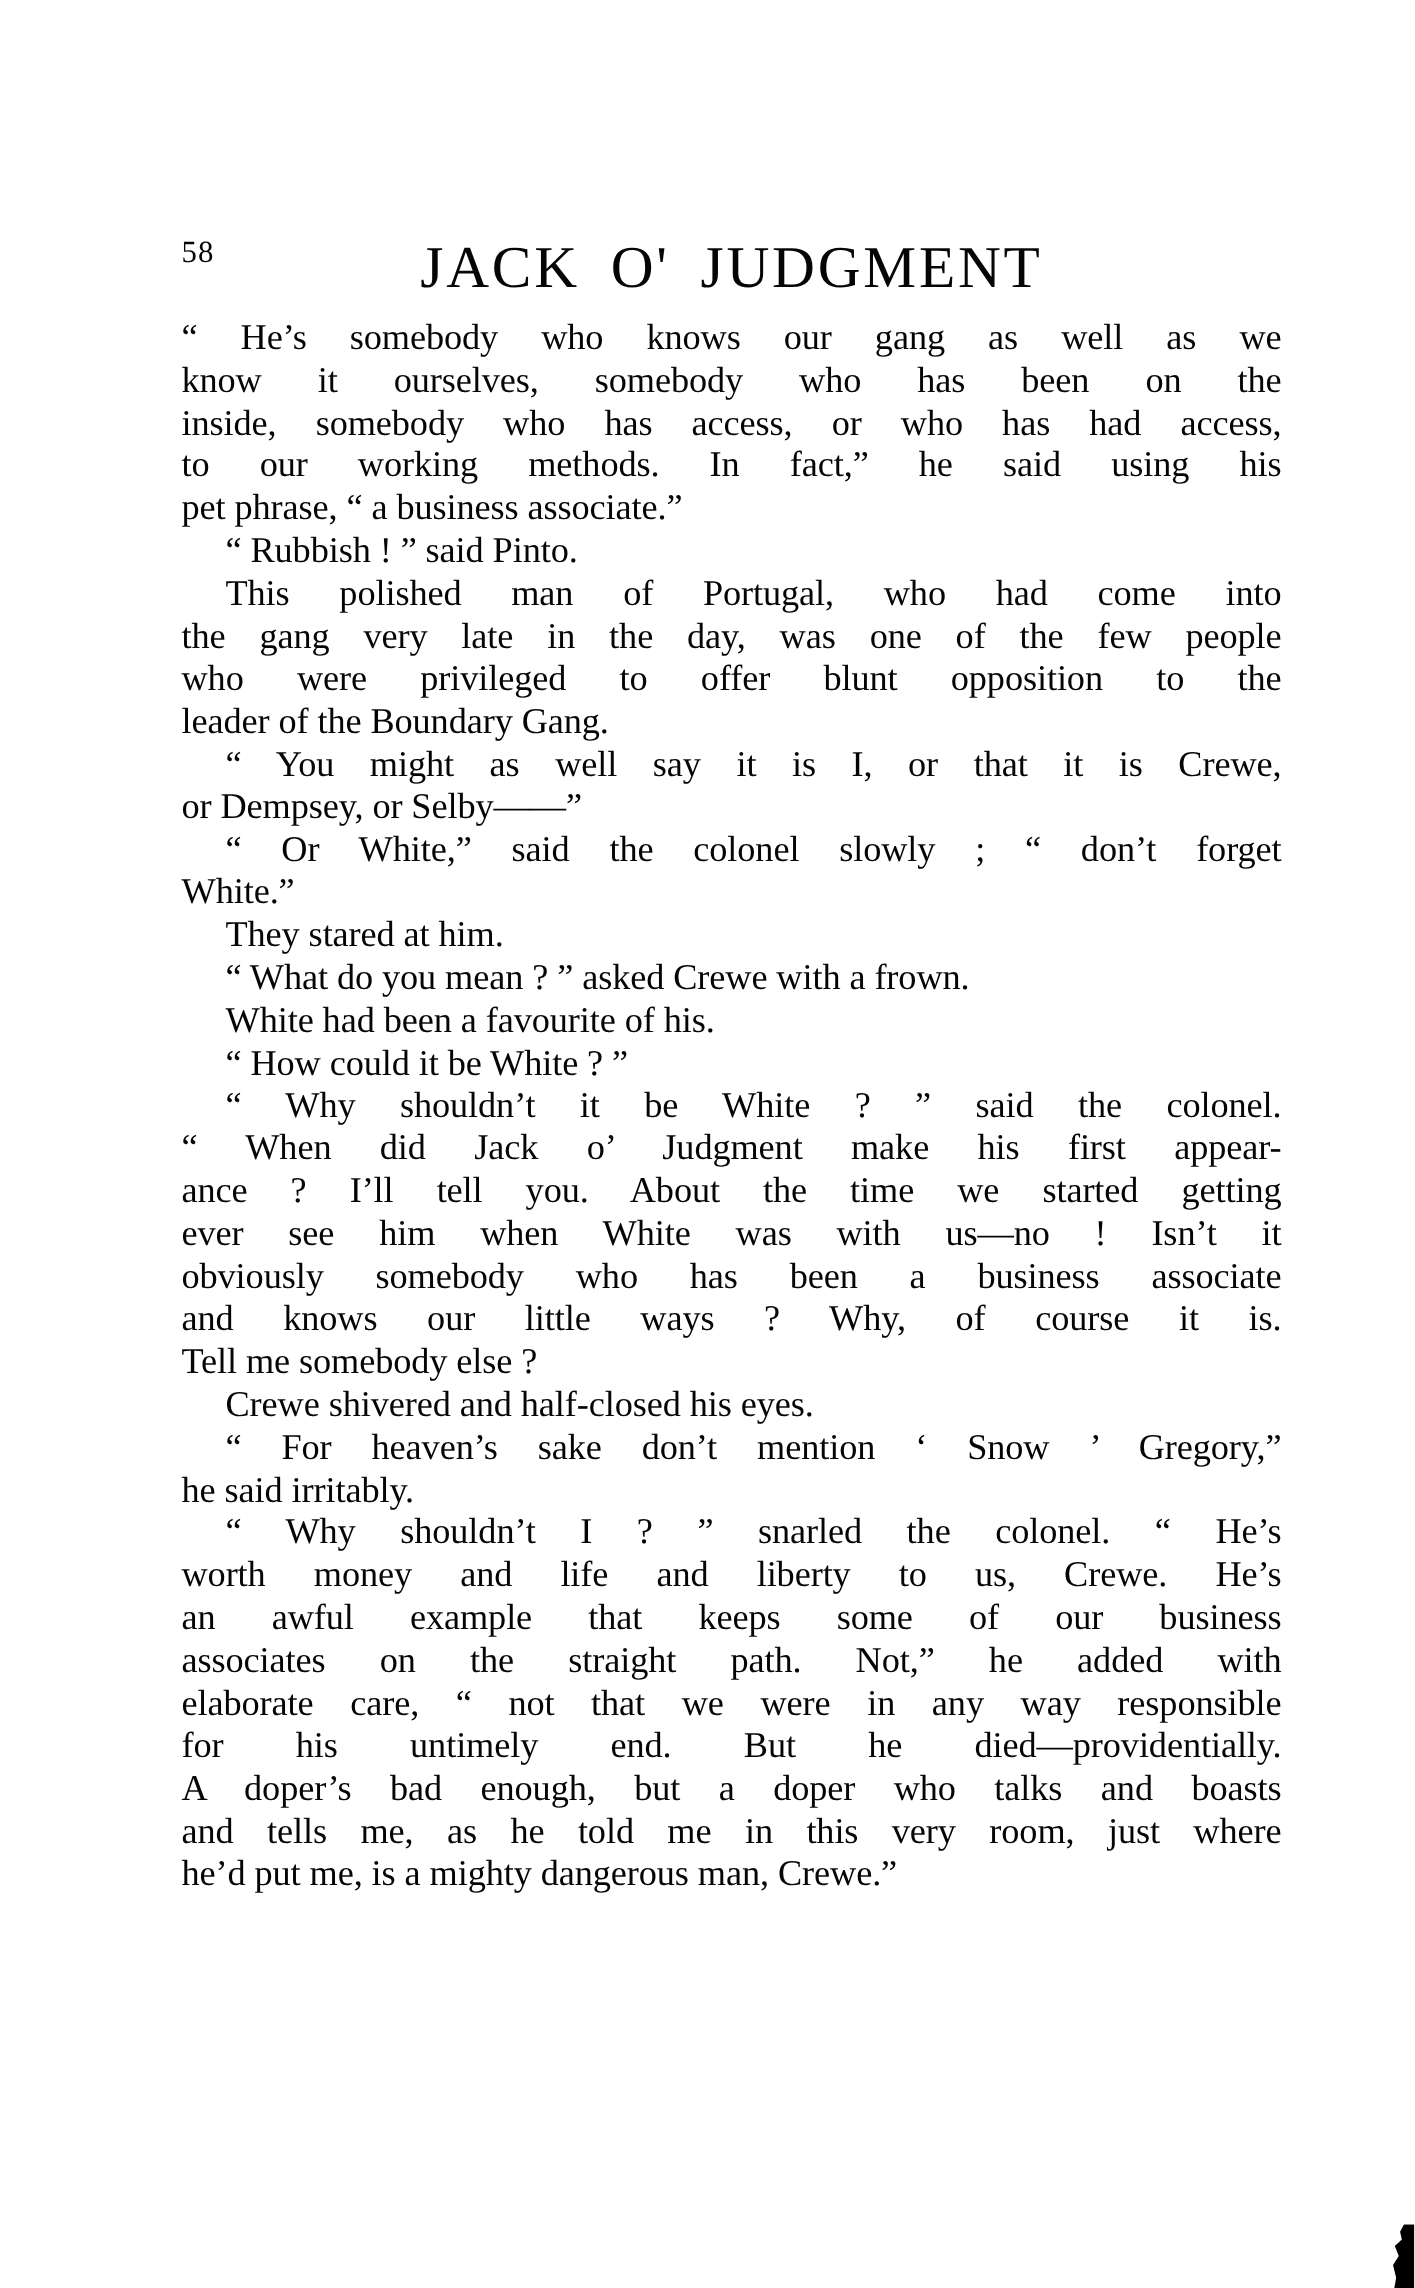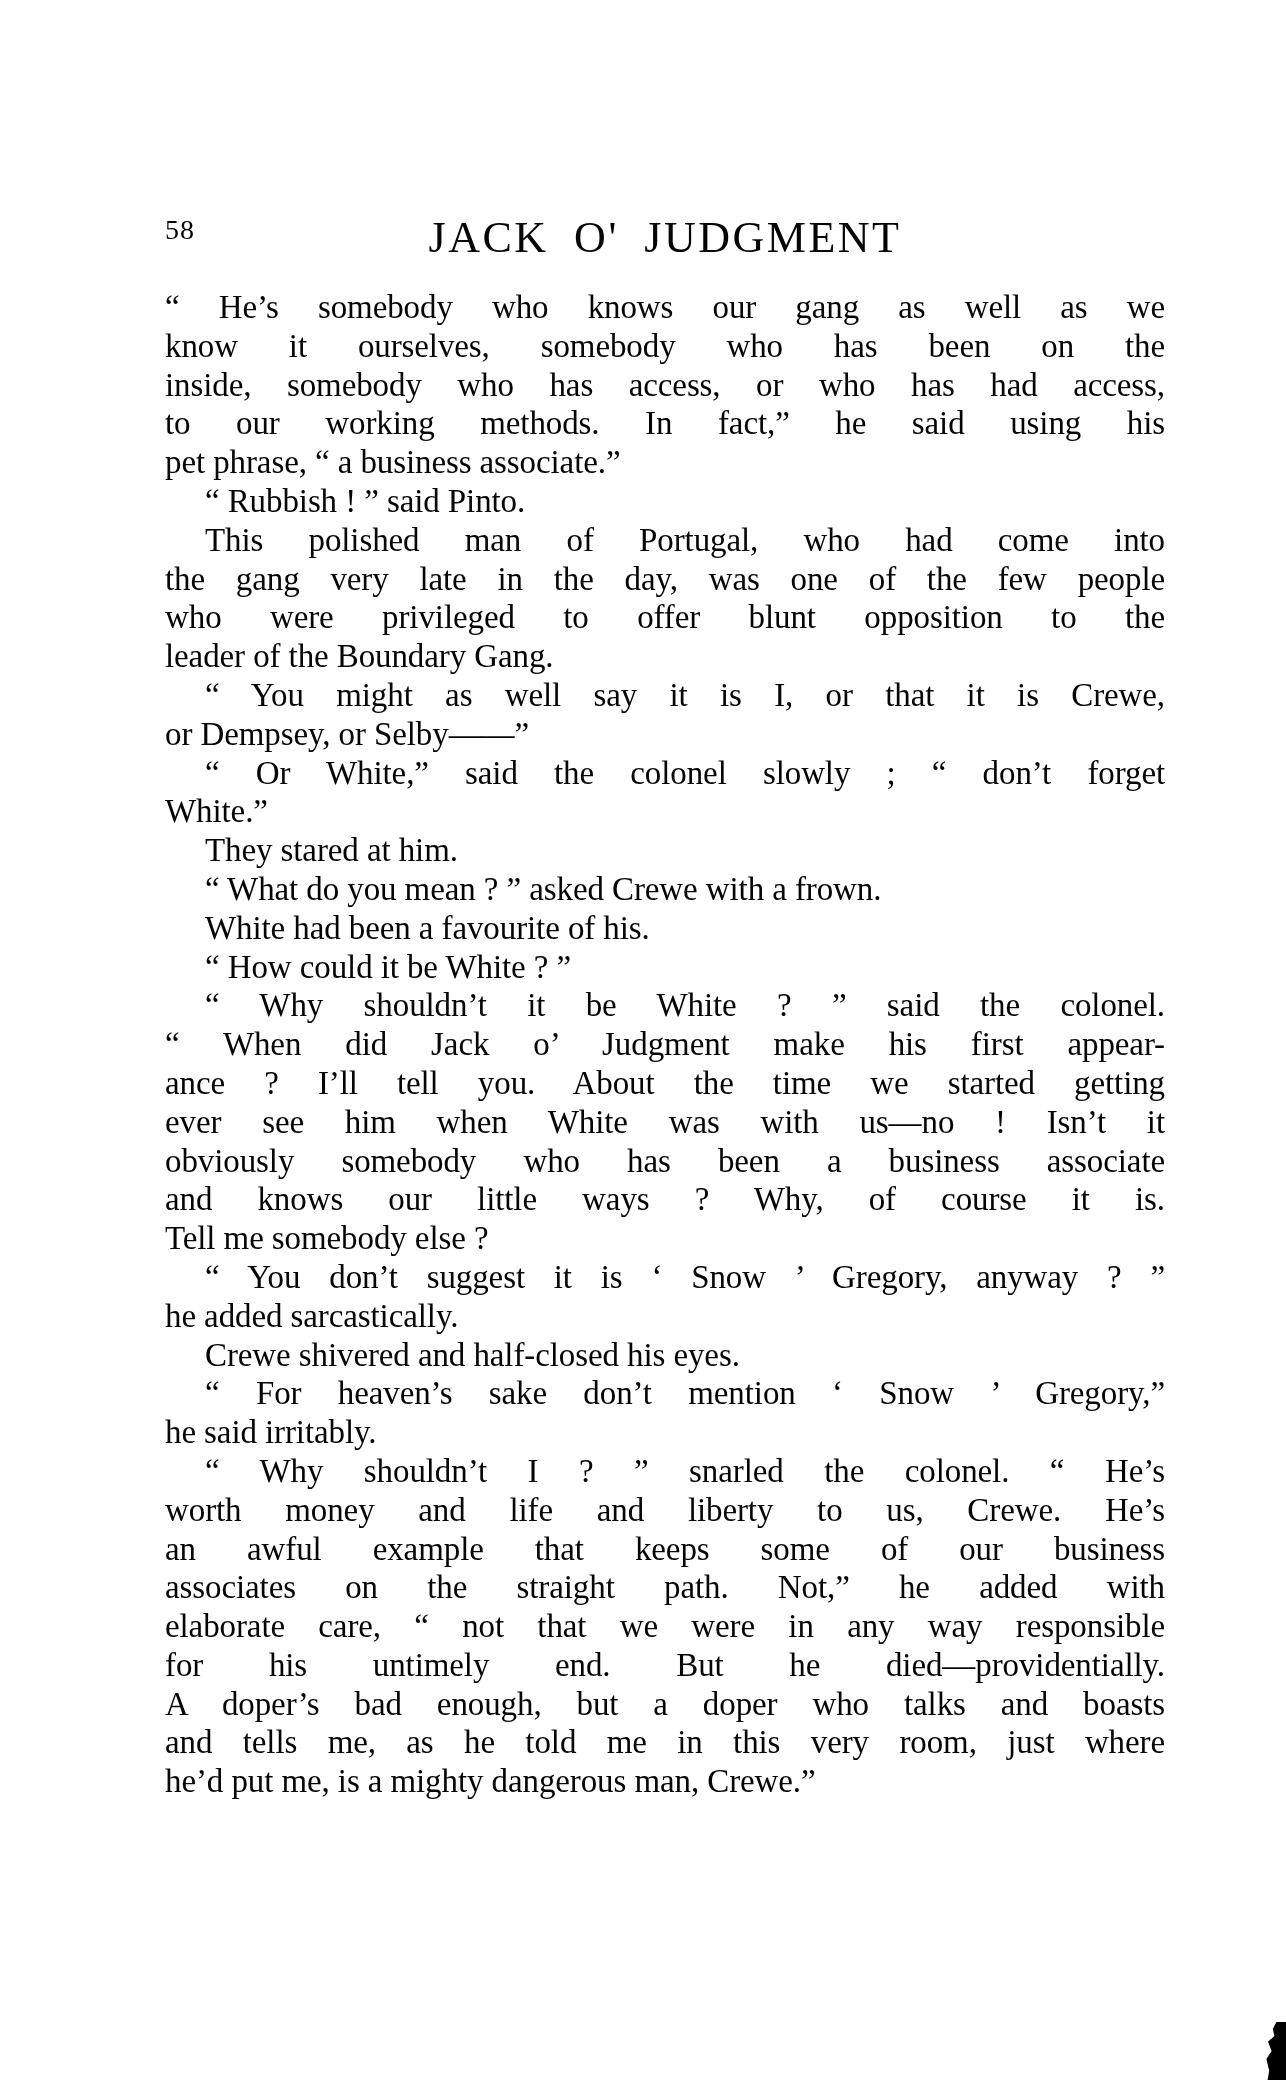--- a/index.html
+++ b/index.html
@@ -28,21 +28,21 @@
     top: 2px;
     font-size: 28px;
     letter-spacing: 1px;
   }
   .book-title {
     position: absolute;
     left: 0;
     width: 100%;
     top: 0;
     text-align: center;
-    font-size: 44px;
+    font-size: 54px;
     letter-spacing: 2.5px;
     word-spacing: 12px;
     white-space: nowrap;
     font-family: Liberation Serif, serif;
   }
   .text-block {
     position: absolute;
     left: 165px;
     top: 288px;
     width: 1000px;
@@ -121,24 +121,20 @@
     <div class="para indent">
       <div class="line">“ Why shouldn’t it be White ? ” said the colonel.</div>
       <div class="line">“ When did Jack o’ Judgment make his first appear-</div>
       <div class="line">ance ? I’ll tell you. About the time we started getting</div>
       <div class="line">ever see him when White was with us—no ! Isn’t it</div>
       <div class="line">obviously somebody who has been a business associate</div>
       <div class="line">and knows our little ways ? Why, of course it is.</div>
       <div class="line end">Tell me somebody else ?</div>
     </div>
     <div class="para indent">
-      <div class="line">“ You don’t suggest it is ‘ Snow ’ Gregory, anyway ? ”</div>
-      <div class="line end">he added sarcastically.</div>
-    </div>
-    <div class="para indent">
       <div class="line end">Crewe shivered and half-closed his eyes.</div>
     </div>
     <div class="para indent">
       <div class="line">“ For heaven’s sake don’t mention ‘ Snow ’ Gregory,”</div>
       <div class="line end">he said irritably.</div>
     </div>
     <div class="para indent">
       <div class="line">“ Why shouldn’t I ? ” snarled the colonel. “ He’s</div>
       <div class="line">worth money and life and liberty to us, Crewe. He’s</div>
       <div class="line">an awful example that keeps some of our business</div>

